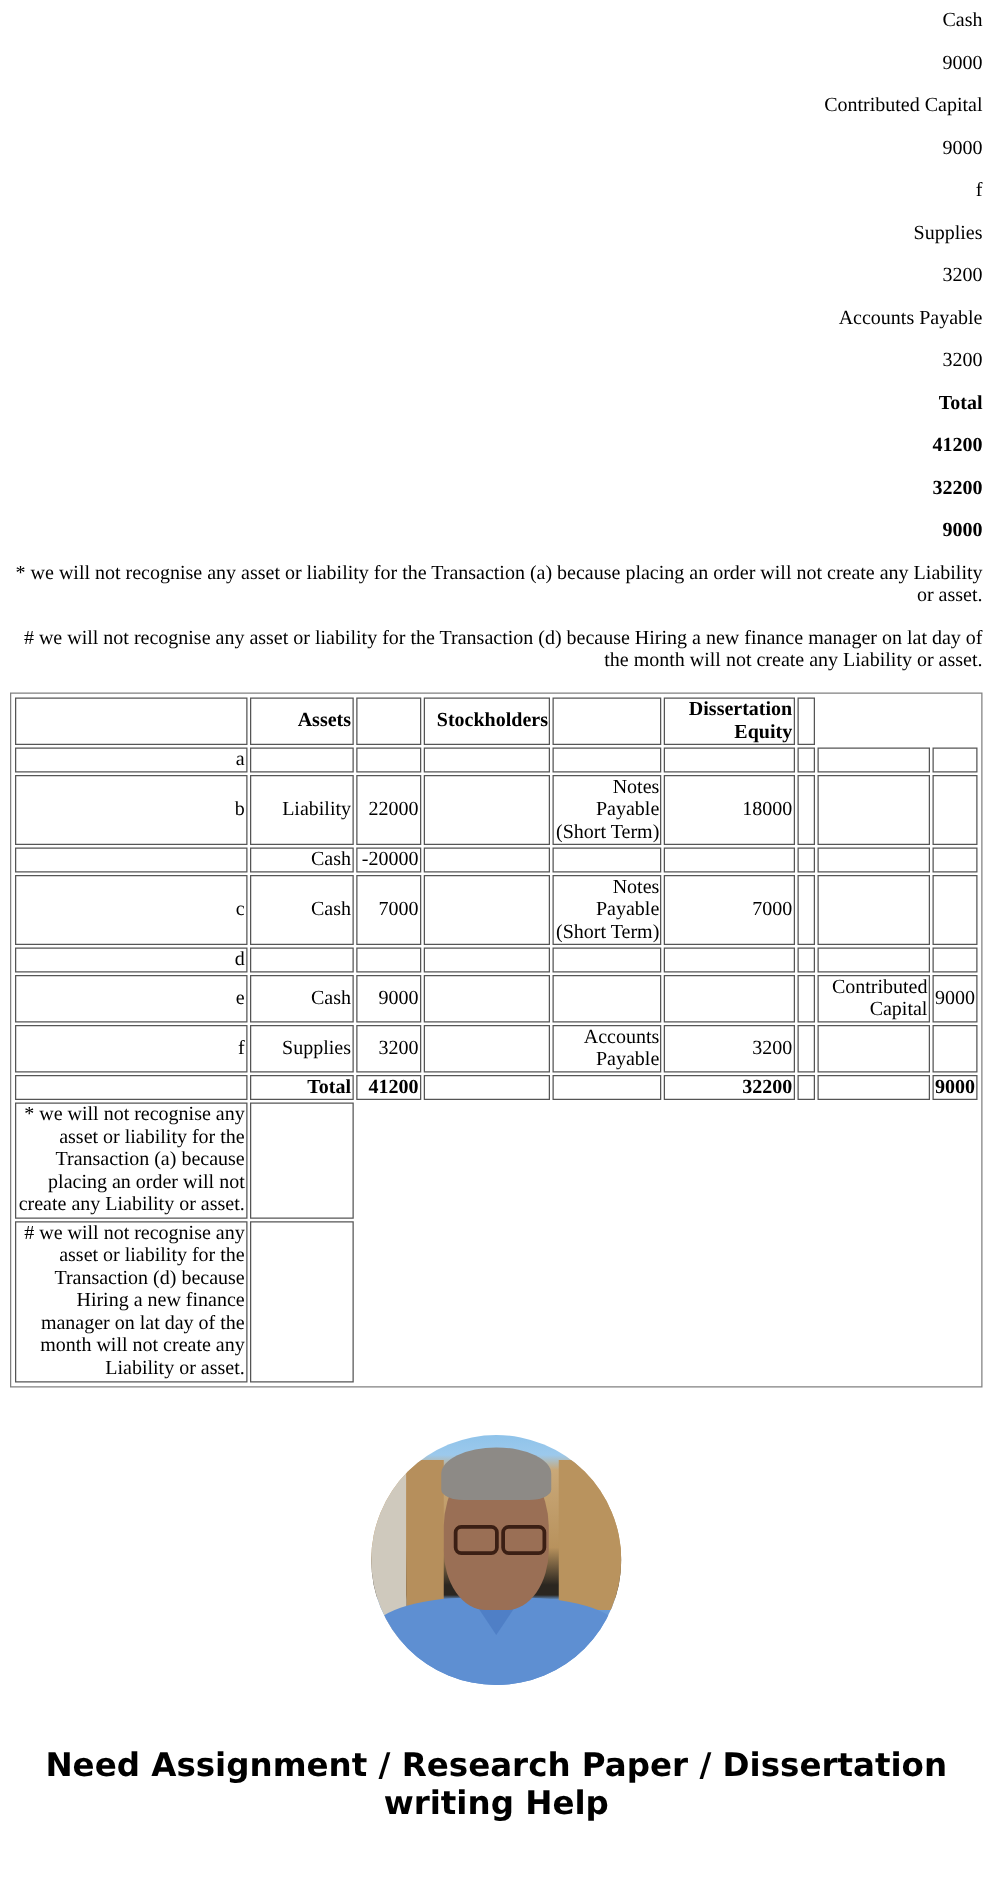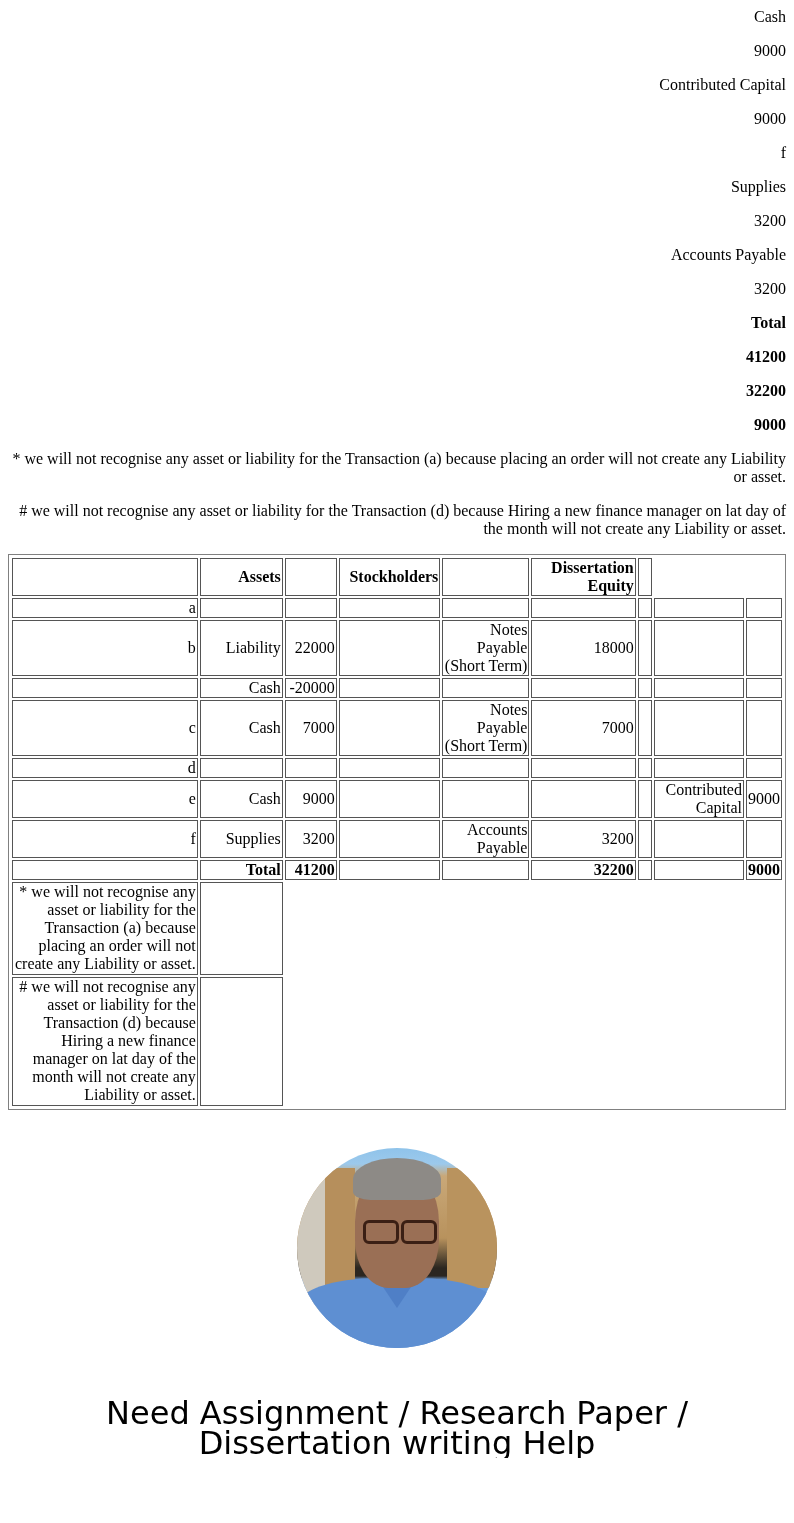--- a/index.html
+++ b/index.html
@@ -55,22 +55,22 @@
   .photo .panel-l { position:absolute; left:28px; top:20px; width:30px; height:120px; background:#b68f5c; }
   .photo .panel-r { position:absolute; right:0; top:20px; width:50px; height:120px; background:#b9935e; }
   .photo .head { position:absolute; left:58px; top:20px; width:84px; height:120px; background:#9a6f55; border-radius: 45% 45% 40% 40%; }
   .photo .hair { position:absolute; left:56px; top:10px; width:88px; height:42px; background:#8d8a86; border-radius: 50% 50% 20% 20%; }
   .photo .glasses-l { position:absolute; left:66px; top:72px; width:30px; height:18px; border:3px solid #3b1f14; border-radius:6px; }
   .photo .glasses-r { position:absolute; left:104px; top:72px; width:30px; height:18px; border:3px solid #3b1f14; border-radius:6px; }
   .photo .shirt { position:absolute; left:0; bottom:0; width:200px; height:70px; background:#5e8fd2; border-radius: 40% 40% 0 0; }
   .photo .collar { position:absolute; left:80px; bottom:40px; width:40px; height:30px; background:#4f7fc6; clip-path: polygon(0 0, 100% 0, 50% 100%); }
   .cta {
     font-family: "DejaVu Sans", "Liberation Sans", sans-serif;
-    font-weight: normal;
-    font-size: 32px;
+    font-weight: bold;
+    font-size: 26px;
     line-height: 30px;
     text-align: center;
     margin-top: 50px;
     padding: 0 10px;
   }
 </style>
 </head>
 <body>
 
 <div class="content">

